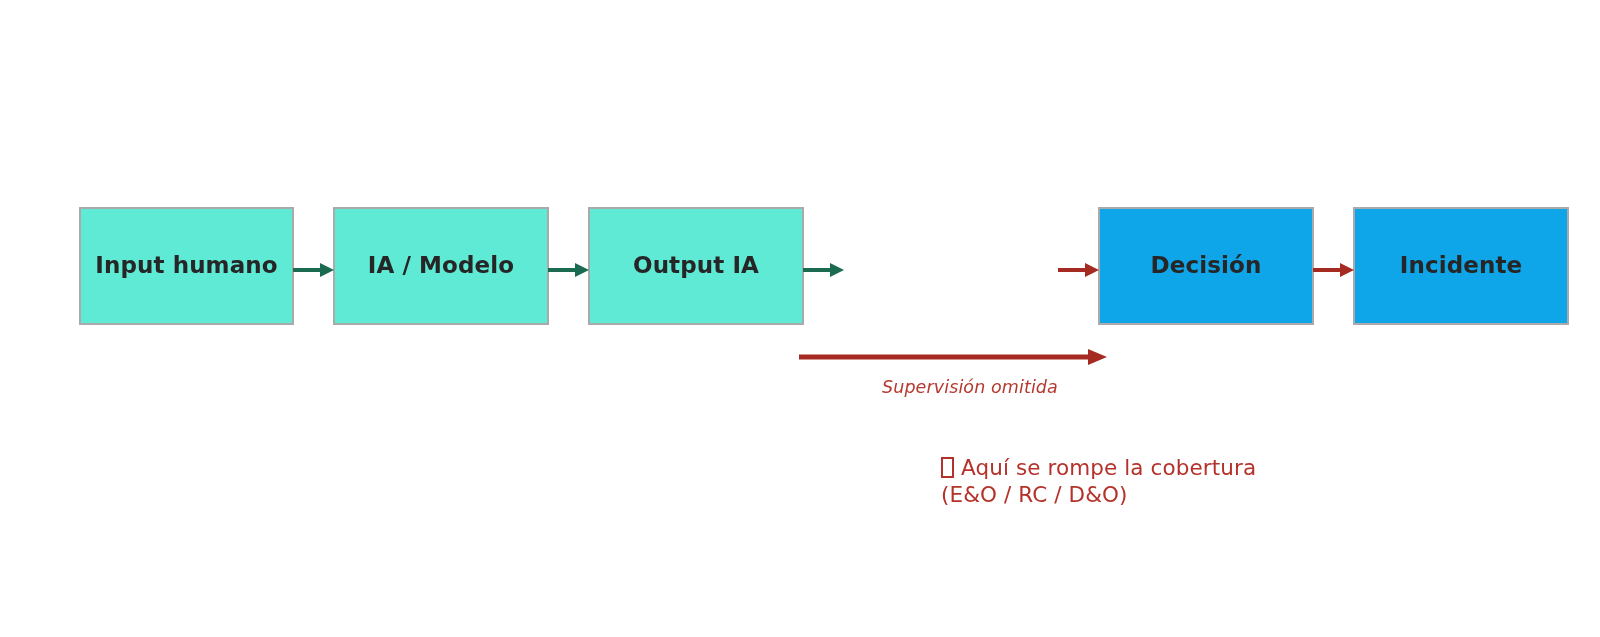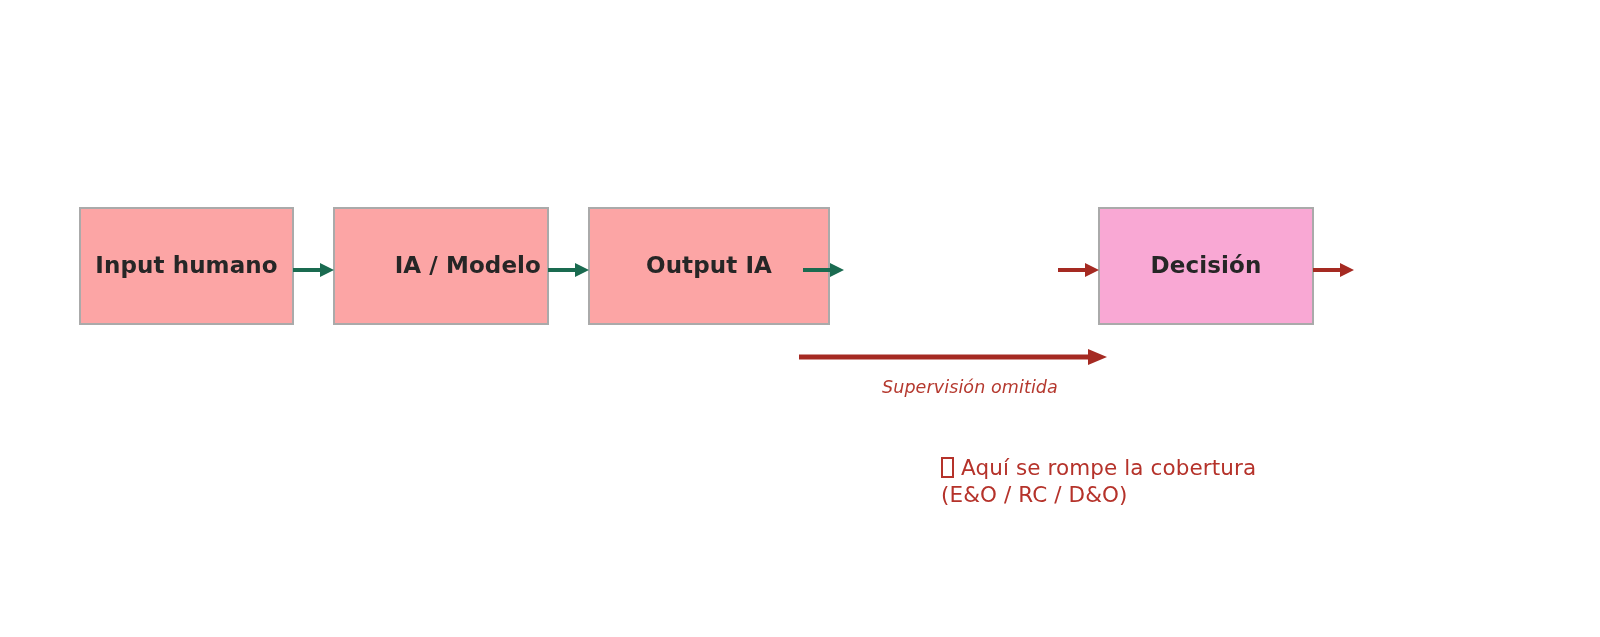--- a/index.html
+++ b/index.html
@@ -39,27 +39,27 @@
   }
   .node .node-label {
     font-size: 23px;
     font-weight: bold;
     color: #262626;
     line-height: 1.28;
     letter-spacing: 0.1px;
     white-space: pre-line;
     padding: 0 6px;
   }
-  .node.fill-green { background: #fca5a5; }
+  .node.fill-green { background: #5eead4; }
   .node.fill-grey  { background: #f4f4f4; }
-  .node.fill-pink  { background: #f9a8d4; }
+  .node.fill-pink  { background: #0ea5e9; }
 
   .n1 { left: 79px;   width: 215px; }
-  .n2 { left: 333px;  width: 216px; justify-content: flex-end; }
-  .n3 { left: 588px;  width: 242px; }
+  .n2 { left: 333px;  width: 216px; }
+  .n3 { left: 588px;  width: 216px; }
   .n4 { left: 843px;  width: 216px; }
   .n5 { left: 1098px; width: 216px; }
   .n6 { left: 1353px; width: 216px; }
 
   
   .connector {
     position: absolute;
     top: 259px;
     height: 22px;
     width: 41px;
@@ -127,20 +127,23 @@
 
   <div class="node fill-green n3">
     <span class="node-label">Output IA</span>
   </div>
 
 
   <div class="node fill-pink n5">
     <span class="node-label">Decisión</span>
   </div>
 
+  <div class="node fill-pink n6">
+    <span class="node-label">Incidente</span>
+  </div>
 
   <div class="connector c1">
     <svg width="41" height="22" viewBox="0 0 41 22">
       <line x1="0" y1="11" x2="29" y2="11" stroke="#1a6b50" stroke-width="4"></line>
       <polygon points="27,4 41,11 27,18" fill="#1a6b50"></polygon>
     </svg>
   </div>
 
   <div class="connector c2">
     <svg width="41" height="22" viewBox="0 0 41 22">

